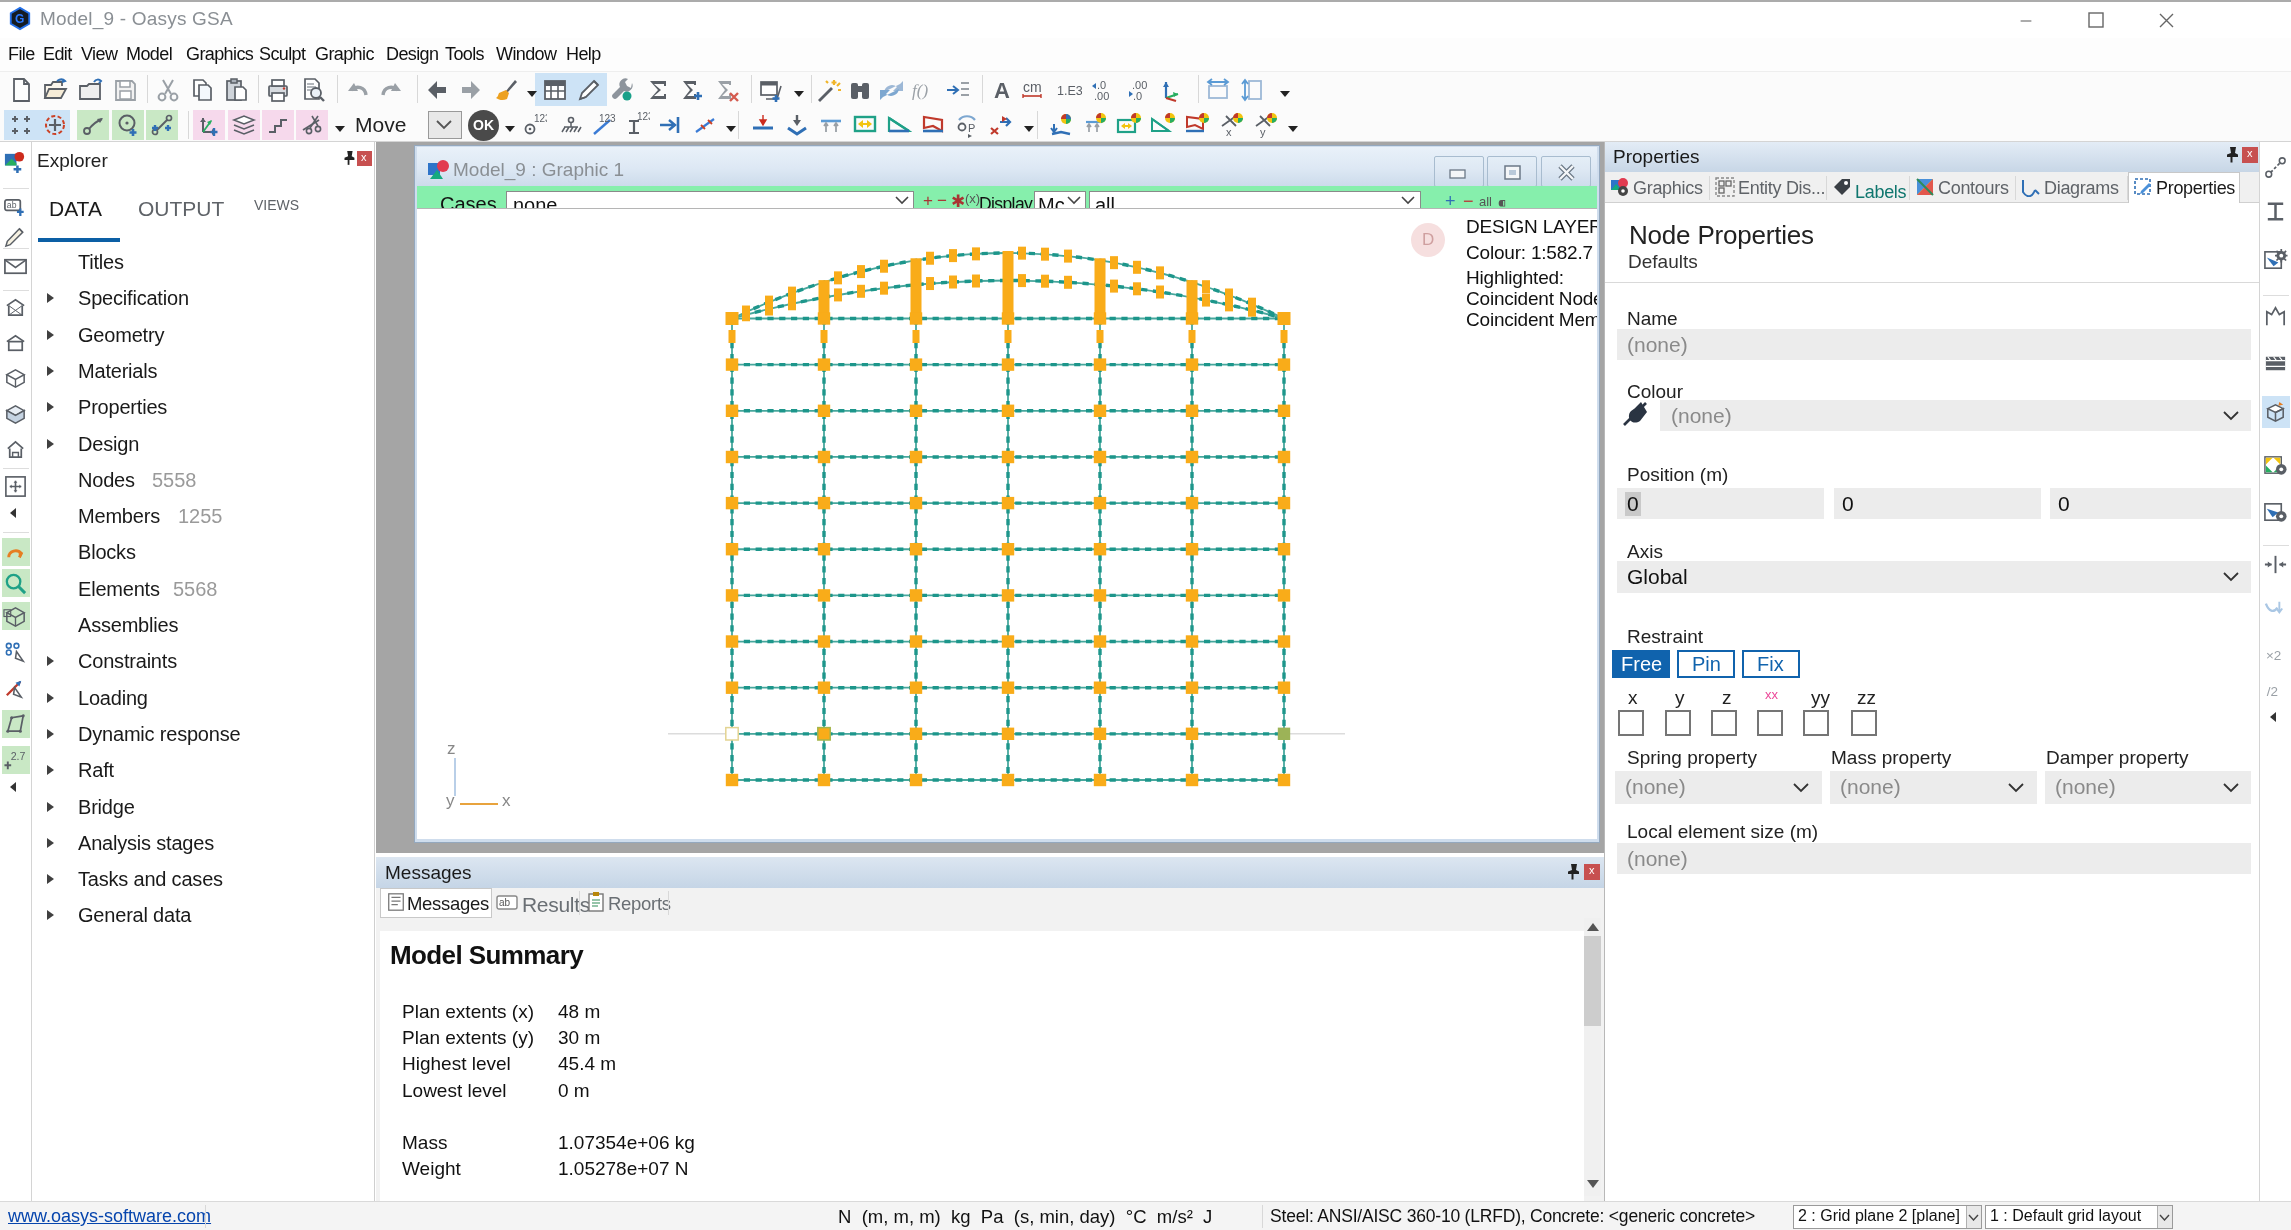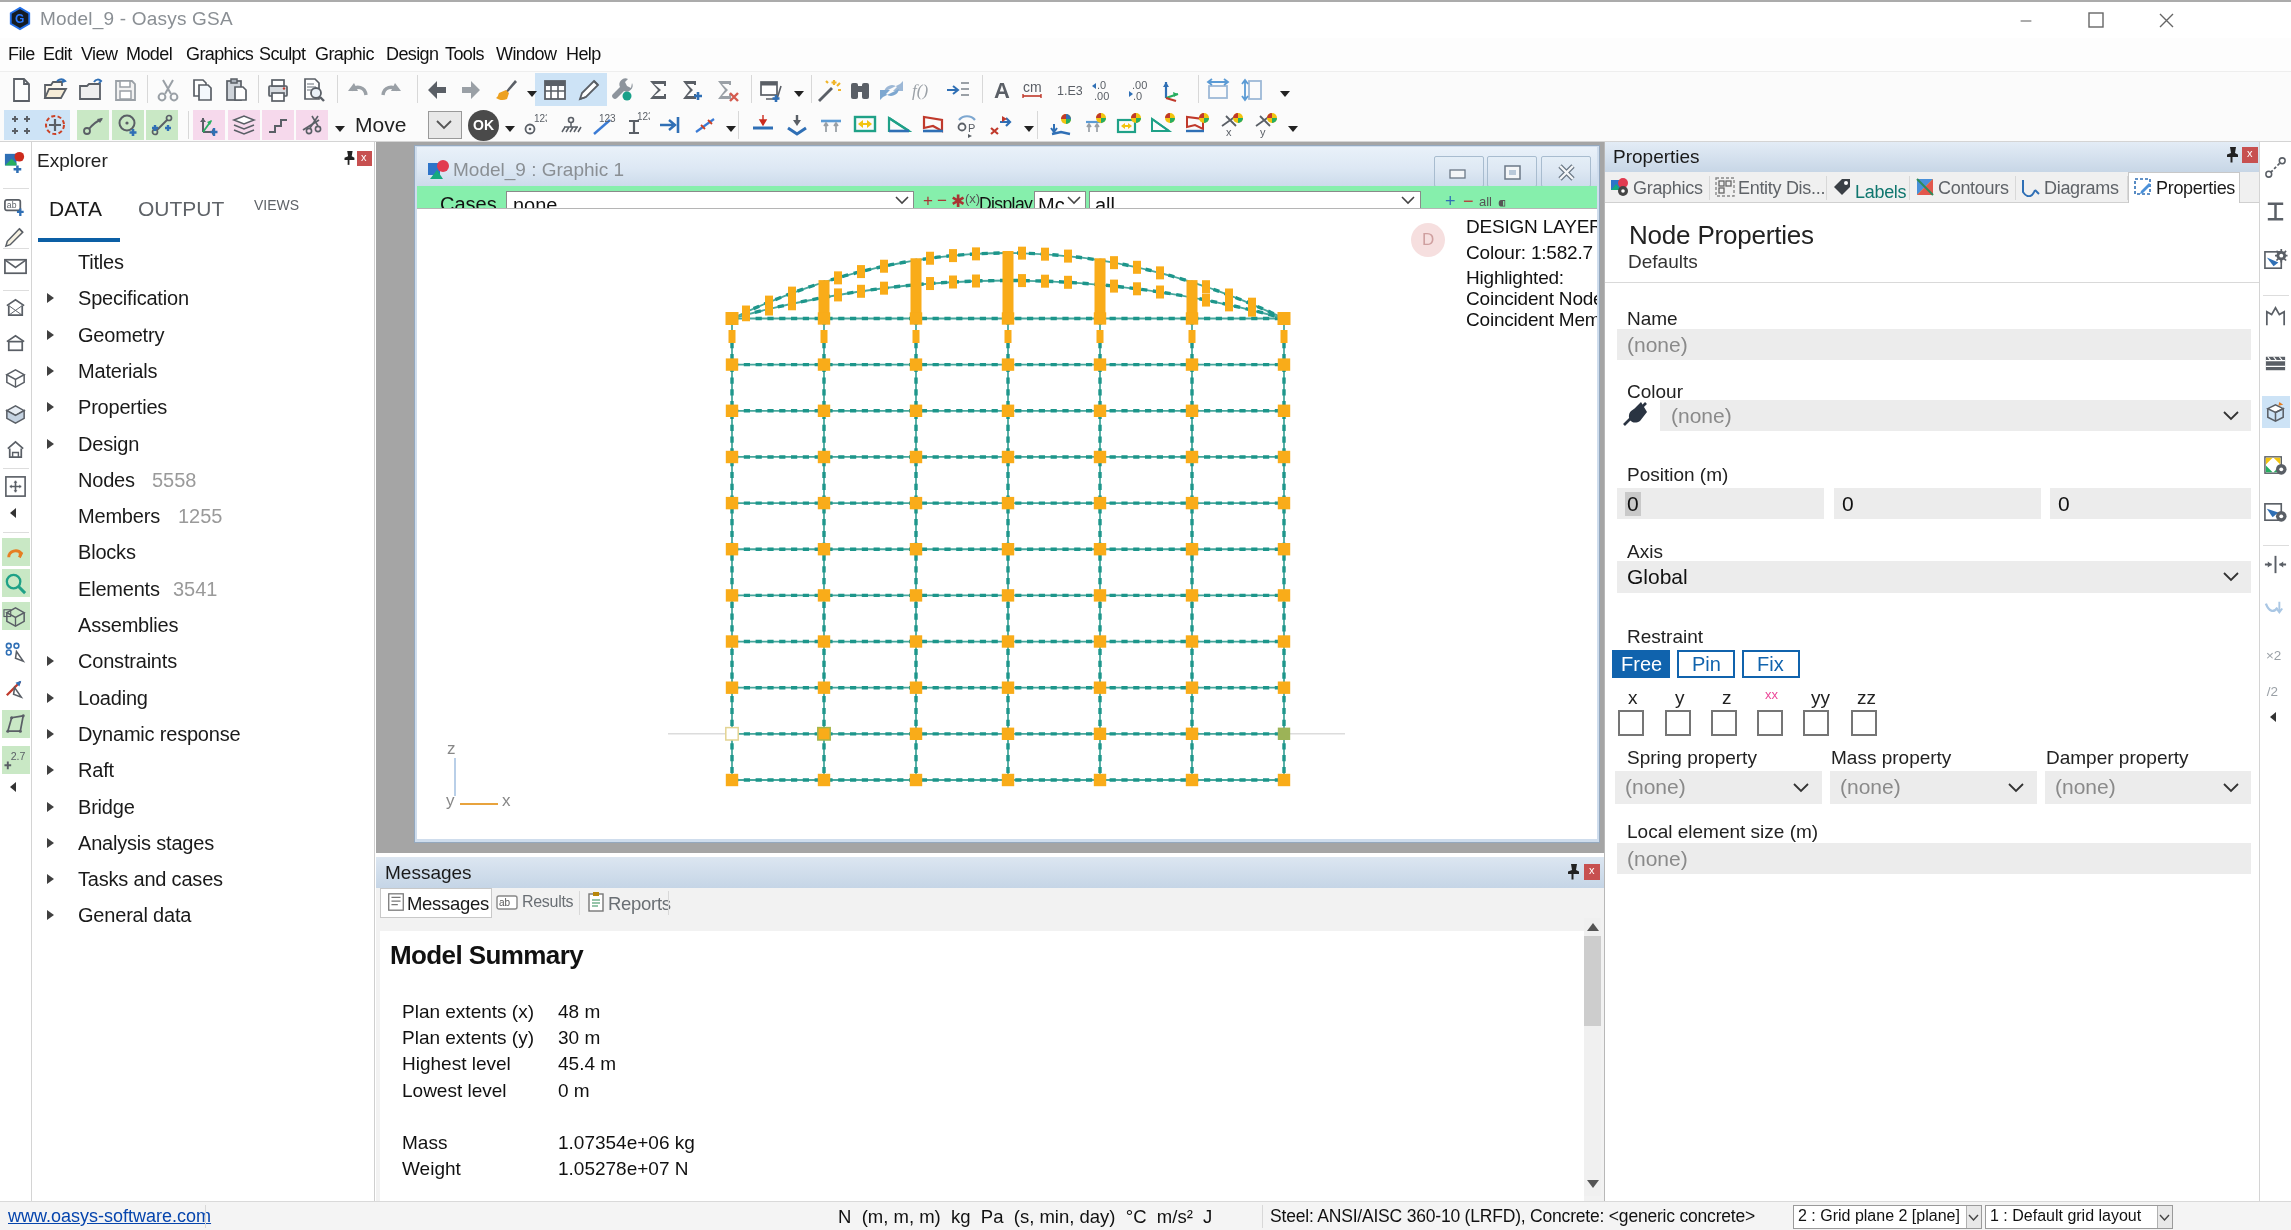--- a/index.html
+++ b/index.html
@@ -498,21 +498,21 @@
     <div class="abs" style="left:15px;top:260.20000000000005px;width:0;height:0;border-top:5px solid transparent;border-bottom:5px solid transparent;border-left:7px solid #404040"></div>
     <div class="lbl" style="left:46px;top:254.20000000000005px;font-size:20px;color:#1a1a1a;letter-spacing:-0.2px">Properties</div>
     <div class="abs" style="left:15px;top:296.50000000000006px;width:0;height:0;border-top:5px solid transparent;border-bottom:5px solid transparent;border-left:7px solid #404040"></div>
     <div class="lbl" style="left:46px;top:290.50000000000006px;font-size:20px;color:#1a1a1a;letter-spacing:-0.2px">Design</div>
     <div class="lbl" style="left:46px;top:326.80000000000007px;font-size:20px;color:#1a1a1a;letter-spacing:-0.2px">Nodes</div>
     <div class="lbl" style="left:120px;top:326.80000000000007px;font-size:20px;color:#9a9a9a">5558</div>
     <div class="lbl" style="left:46px;top:363.1000000000001px;font-size:20px;color:#1a1a1a;letter-spacing:-0.2px">Members</div>
     <div class="lbl" style="left:146px;top:363.1000000000001px;font-size:20px;color:#9a9a9a">1255</div>
     <div class="lbl" style="left:46px;top:399.4000000000001px;font-size:20px;color:#1a1a1a;letter-spacing:-0.2px">Blocks</div>
     <div class="lbl" style="left:46px;top:435.7000000000001px;font-size:20px;color:#1a1a1a;letter-spacing:-0.2px">Elements</div>
-    <div class="lbl" style="left:141px;top:435.7000000000001px;font-size:20px;color:#9a9a9a">3541</div>
+    <div class="lbl" style="left:141px;top:435.7000000000001px;font-size:20px;color:#9a9a9a">5568</div>
     <div class="lbl" style="left:46px;top:472.0000000000001px;font-size:20px;color:#1a1a1a;letter-spacing:-0.2px">Assemblies</div>
     <div class="abs" style="left:15px;top:514.3000000000001px;width:0;height:0;border-top:5px solid transparent;border-bottom:5px solid transparent;border-left:7px solid #404040"></div>
     <div class="lbl" style="left:46px;top:508.30000000000007px;font-size:20px;color:#1a1a1a;letter-spacing:-0.2px">Constraints</div>
     <div class="abs" style="left:15px;top:550.6px;width:0;height:0;border-top:5px solid transparent;border-bottom:5px solid transparent;border-left:7px solid #404040"></div>
     <div class="lbl" style="left:46px;top:544.6px;font-size:20px;color:#1a1a1a;letter-spacing:-0.2px">Loading</div>
     <div class="abs" style="left:15px;top:586.9px;width:0;height:0;border-top:5px solid transparent;border-bottom:5px solid transparent;border-left:7px solid #404040"></div>
     <div class="lbl" style="left:46px;top:580.9px;font-size:20px;color:#1a1a1a;letter-spacing:-0.2px">Dynamic response</div>
     <div class="abs" style="left:15px;top:623.1999999999999px;width:0;height:0;border-top:5px solid transparent;border-bottom:5px solid transparent;border-left:7px solid #404040"></div>
     <div class="lbl" style="left:46px;top:617.1999999999999px;font-size:20px;color:#1a1a1a;letter-spacing:-0.2px">Raft</div>
     <div class="abs" style="left:15px;top:659.4999999999999px;width:0;height:0;border-top:5px solid transparent;border-bottom:5px solid transparent;border-left:7px solid #404040"></div>
@@ -590,21 +590,21 @@
       <div class="abs" style="left:4px;top:35px;width:112px;height:30px;background:#fff;border:1px solid #c8c8c8"></div>
       <svg style="position:absolute;left:10px;top:39px" width="20" height="20" viewBox="0 0 20 22">
         <rect x="2" y="2" width="16" height="18" fill="#fff" stroke="#777" stroke-width="1.4"></rect>
         <path d="M5 6h10M5 10h10M5 14h7" stroke="#777" stroke-width="1.4"></path>
       </svg>
       <div class="lbl" style="left:31px;top:40px;font-size:18.5px;color:#1a1a1a;letter-spacing:-0.3px">Messages</div>
       <svg style="position:absolute;left:120px;top:39px" width="22" height="20" viewBox="0 0 22 20">
         <rect x="1" y="4" width="20" height="13" rx="2" fill="#fff" stroke="#888" stroke-width="1.4"></rect>
         <text x="3" y="14" font-size="10" fill="#555">ab</text>
       </svg>
-      <div class="lbl" style="left:146px;top:40px;font-size:16px;color:#6a6f74;letter-spacing:-0.3px">Results</div>
+      <div class="lbl" style="left:146px;top:40px;font-size:21px;color:#6a6f74;letter-spacing:-0.3px">Results</div>
       <div style="position:absolute;left:203px;top:38px;width:1px;height:24px;background:#d8d8d8"></div>
       <svg style="position:absolute;left:211px;top:38px" width="18" height="22" viewBox="0 0 18 22">
         <rect x="2" y="3" width="14" height="17" fill="#fff" stroke="#777" stroke-width="1.4"></rect>
         <rect x="6" y="1" width="6" height="4" fill="#b8860b"></rect>
         <path d="M5 9h8M5 12h8M5 15h6" stroke="#2e8b57" stroke-width="1.2"></path>
       </svg>
       <div class="lbl" style="left:232px;top:40px;font-size:18.5px;color:#6a6f74;letter-spacing:-0.3px">Reports</div>
       <div style="position:absolute;left:292px;top:38px;width:1px;height:24px;background:#d8d8d8"></div>
       <div class="abs" style="left:4px;top:78px;width:1204px;height:278px;background:#fff">
         <div class="lbl" style="left:10px;top:9px;font-size:26px;font-weight:bold;color:#111;letter-spacing:-0.6px">Model Summary</div>

